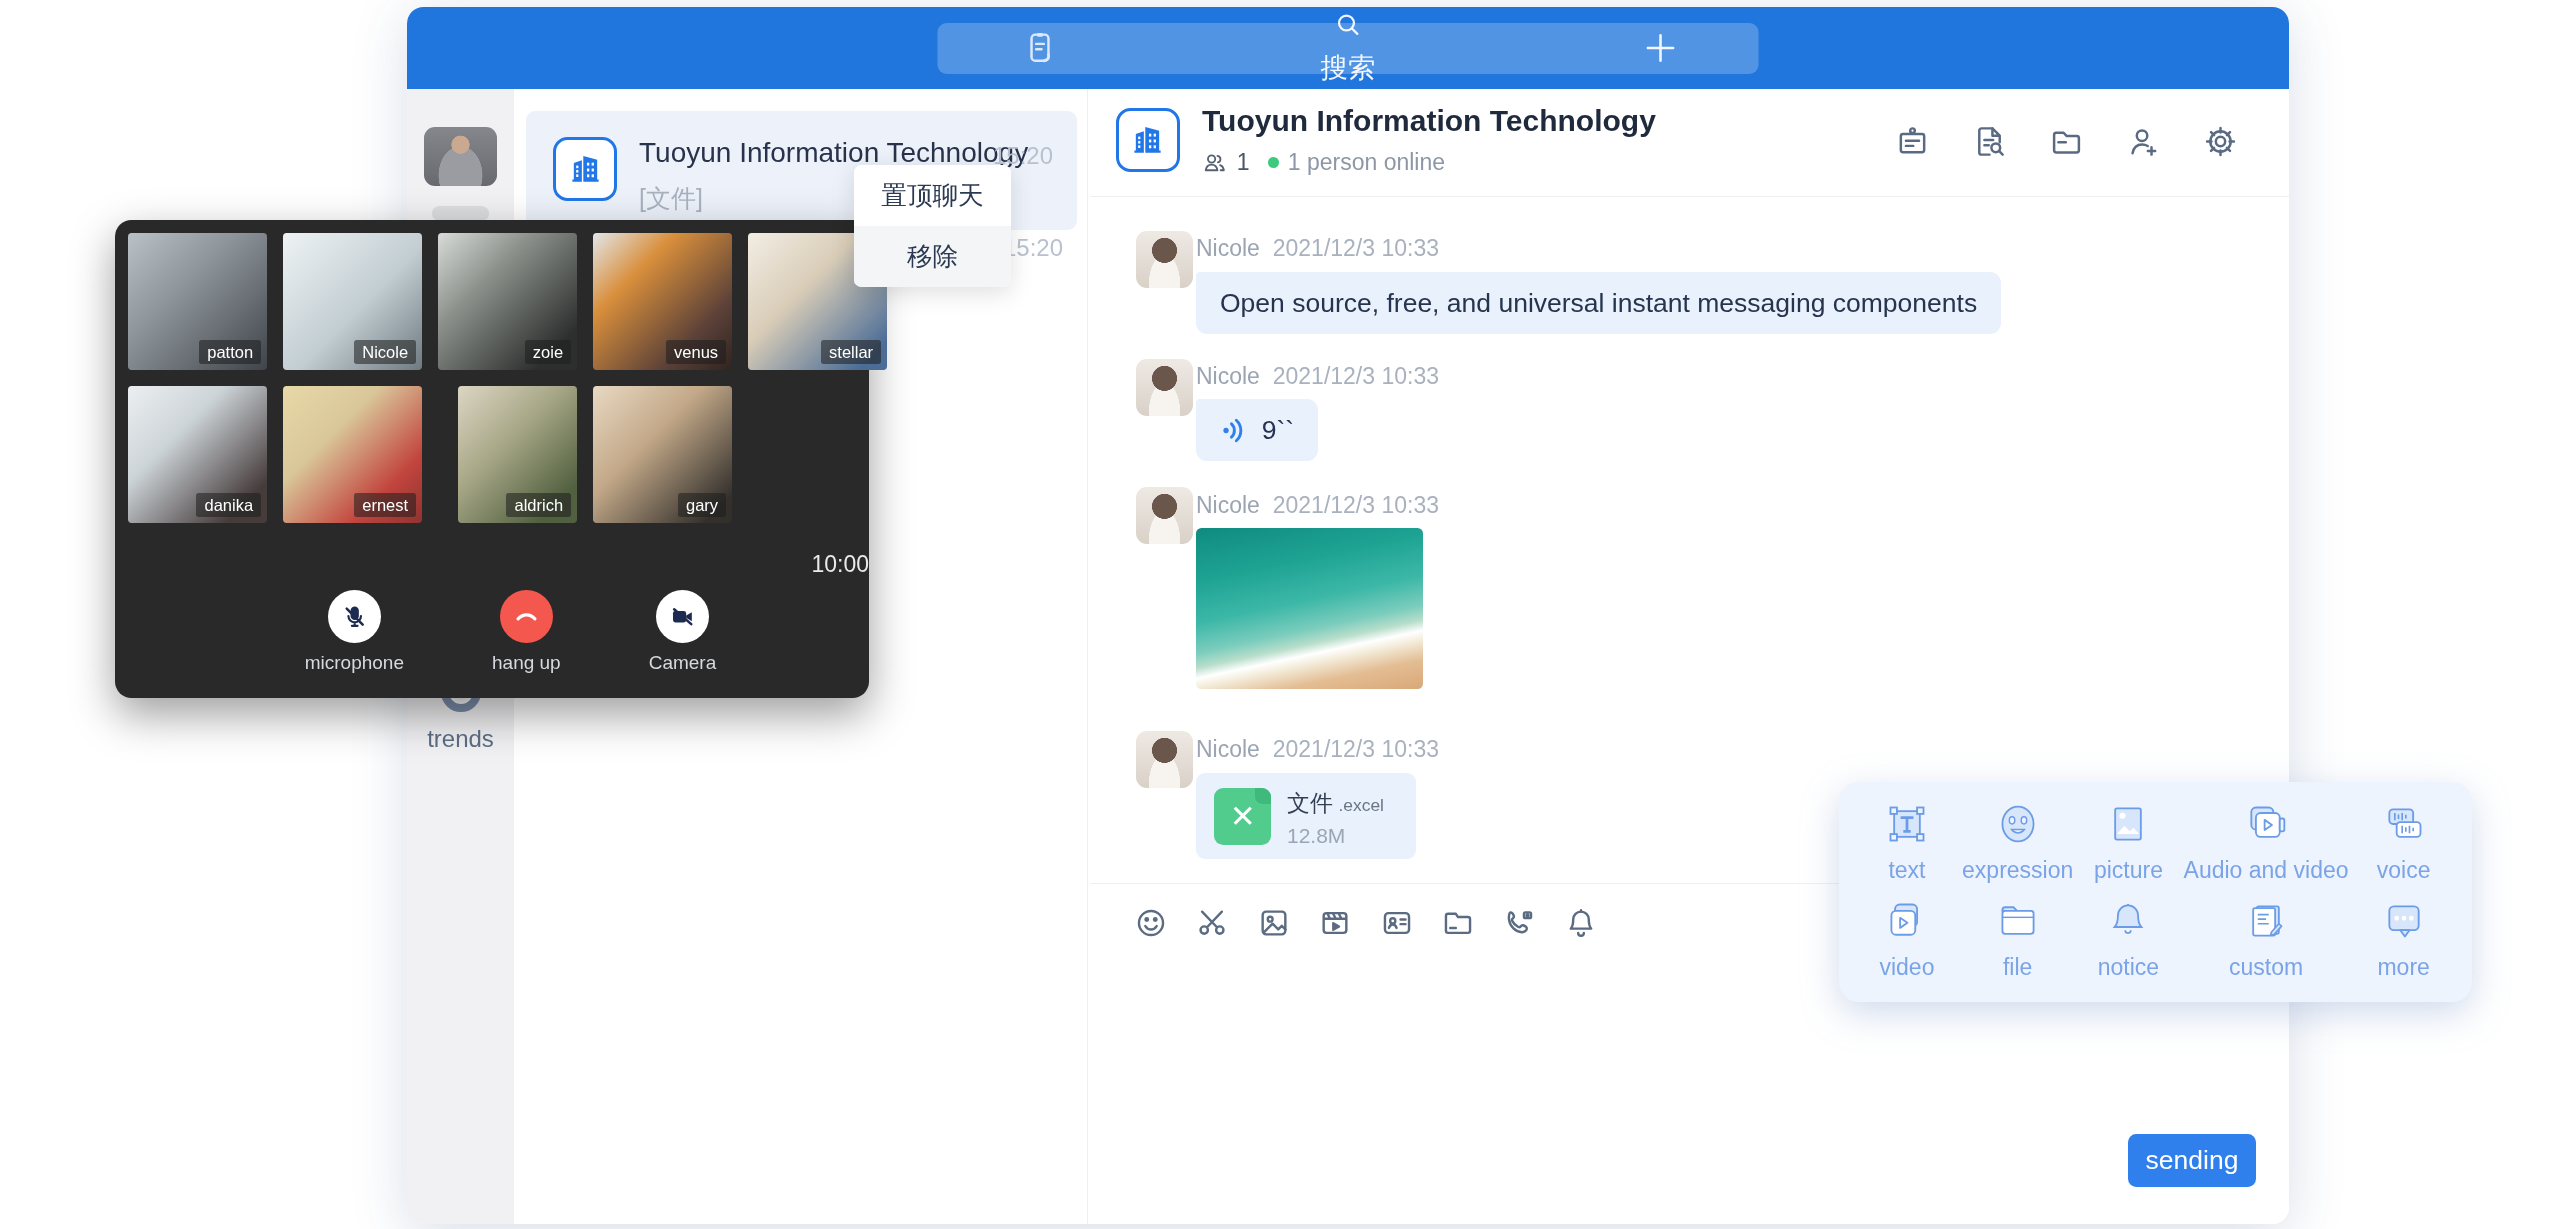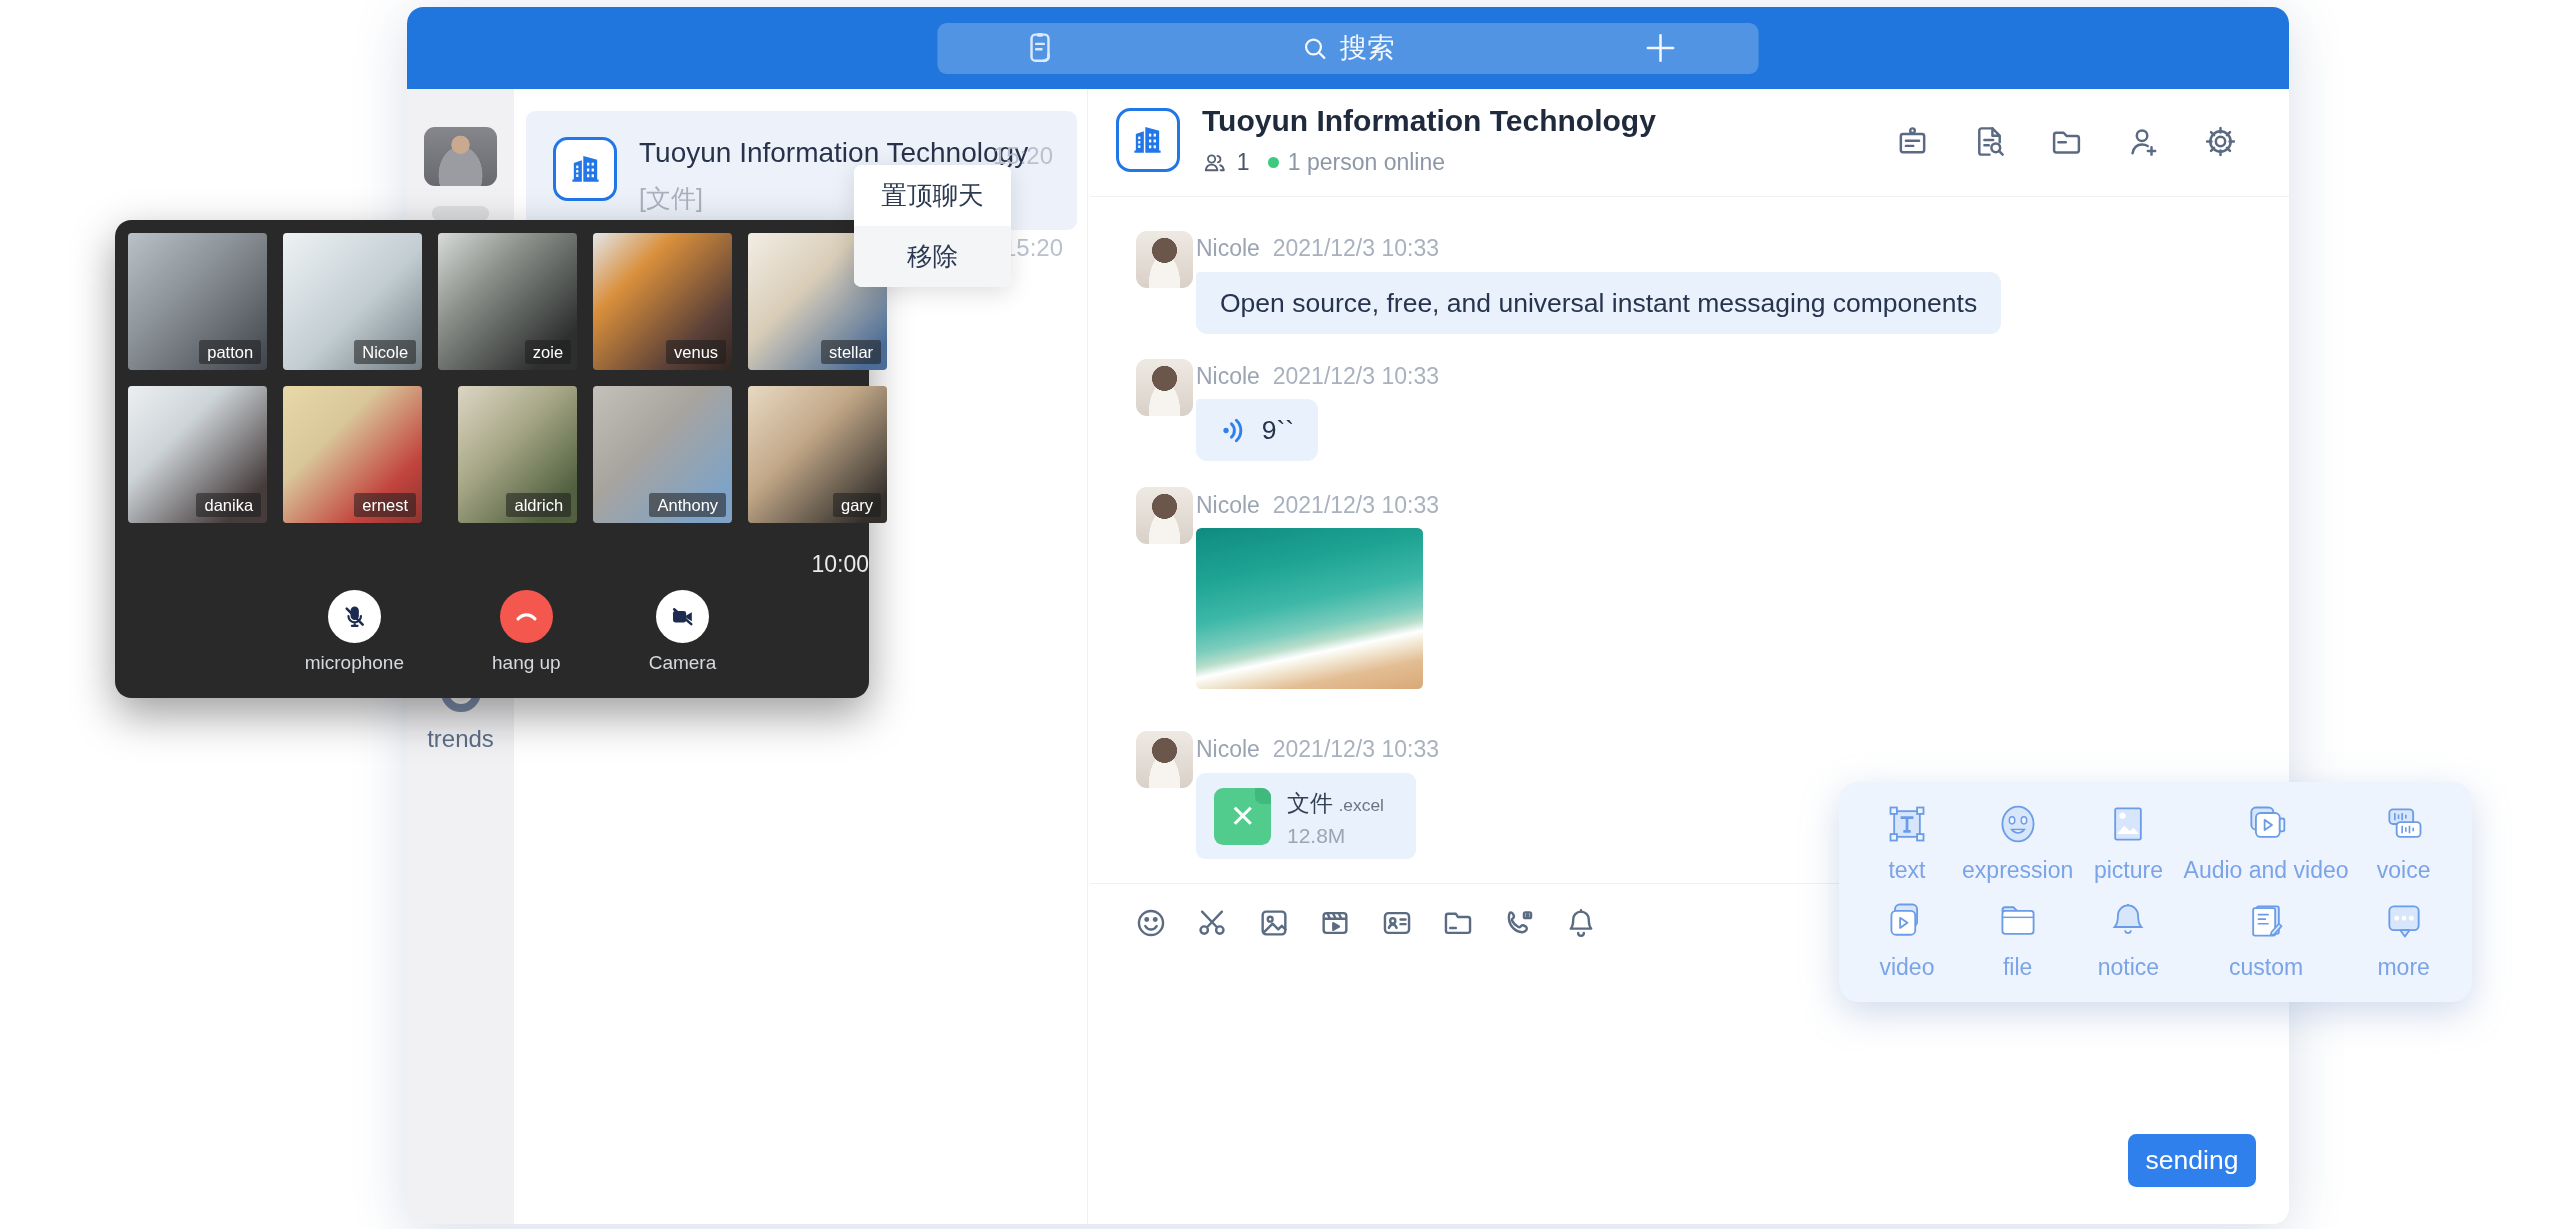--- a/index.html
+++ b/index.html
@@ -10,21 +10,21 @@
   .app-window { position:absolute; left:407px; top:7.3px; width:1882px; height:1217px;
     border-radius:16.5px; background:#fff; box-shadow:0 9.1px 55px rgba(40,70,130,.18); overflow:hidden; }
 
   
   .topbar { position:absolute; left:0; top:0; width:100%; height:82px; background:#2176DD; }
   .search-pill { position:absolute; left:50%; top:15.6px; transform:translateX(-50%);
     width:821px; height:51px; border-radius:9.1px; background:rgba(255,255,255,.22); }
   .pill-left-icon { position:absolute; left:84px; top:7.3px; width:37px; height:37px; cursor:pointer; }
   .pill-center { position:absolute; left:0; right:0; top:0; height:51px;
     display:flex; align-items:center; justify-content:center; gap:11px;
-    color:rgba(255,255,255,.92); font-size:27.4px; cursor:text; }
+    color:rgba(255,255,255,.92); font-size:27.4px; cursor:text;flex-direction:column; }
   .pill-plus { position:absolute; right:79px; top:6.4px; width:38px; height:38px; cursor:pointer; }
 
   
   .sidebar { position:absolute; left:0; top:82px; bottom:0; width:107px; background:#f1f1f3; }
   .chatlist { position:absolute; left:107px; top:82px; bottom:0; width:574px; background:#fff;
     border-right:1.8px solid #eef0f2; }
   .convo { position:absolute; left:683px; top:82px; bottom:0; right:0; background:#fff; }
 
   
   .my-avatar { position:absolute; left:17.4px; top:38px; width:73px; height:59px; border-radius:11px;
@@ -413,23 +413,20 @@
       </div>
     <div class="tile p5">
         <span class="nametag">danika</span>
       </div>
     <div class="tile p6">
         <span class="nametag">ernest</span>
       </div>
     <div class="tile p7">
         <span class="nametag">aldrich</span>
       </div>
-    <div class="tile p8">
-        <span class="nametag">Anthony</span>
-      </div>
     <div class="tile p9">
         <span class="nametag">gary</span>
       </div>
   </div>
   <div class="call-timer">10:00</div>
   <div class="call-controls">
     <div class="ctl">
       <div class="ctl-circle ctl-white">
         <svg width="27.4" height="27.4" viewBox="0 0 24 24" fill="none" stroke="#1d2b50" stroke-width="1.9" stroke-linecap="round">
           <rect x="9.3" y="4" width="5.4" height="10" rx="2.7" fill="#1d2b50"></rect>

